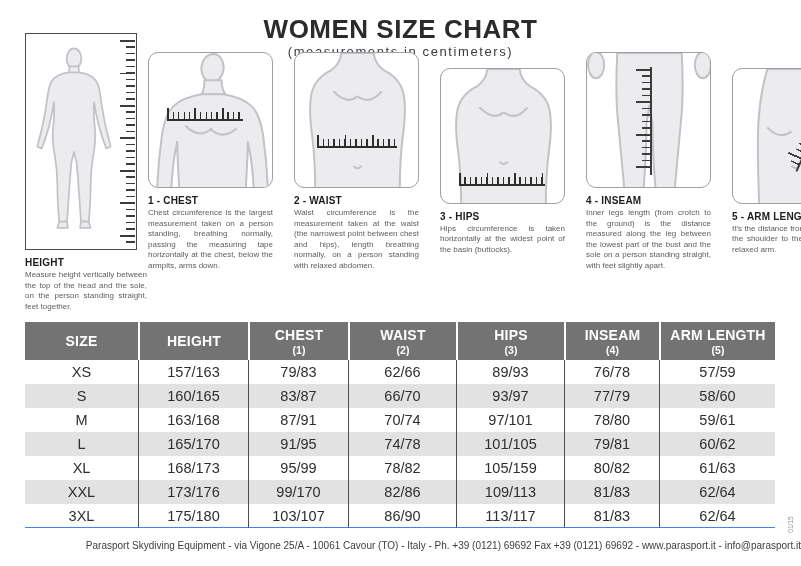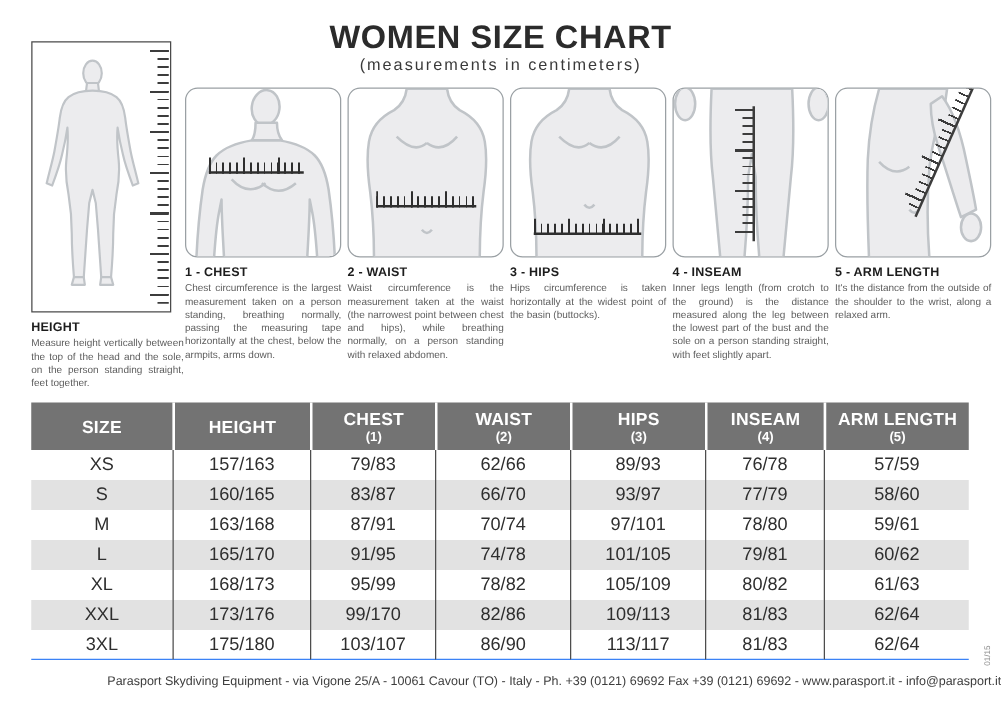--- a/index.html
+++ b/index.html
@@ -27,21 +27,21 @@
       background:repeating-linear-gradient(to bottom,#3c3c3c 0 1.8px,transparent 1.8px 32.5px); }
   .ruler-v.baseline:after { content:""; position:absolute; right:-1px; top:-2px; bottom:-2px; width:1.8px; background:#3c3c3c; }
   .tape { position:absolute; height:13px; }
   .tape:after { content:""; position:absolute; left:0; right:0; bottom:0; height:1.8px; background:#2e2e2e; }
   .tape .tick-s { position:absolute; left:0; right:0; bottom:0; height:9px;
       background:repeating-linear-gradient(to right,#2e2e2e 0 1.4px,transparent 1.4px 5.5px); }
   .tape .tick-l { position:absolute; left:0; right:0; bottom:0; height:13px;
       background:repeating-linear-gradient(to right,#2e2e2e 0 1.6px,transparent 1.6px 27.5px); }
 
   
-  .panels { position:absolute; left:148px; top:70px; width:646px; display:flex; gap:5px; }
+  .panels { position:absolute; left:148px; top:52px; width:646px; display:flex; gap:21px;align-items:center; }
   .panel-col { width:125px; }
   .panel { position:relative; width:125px; height:136px; border:1.5px solid #9aa0a4; border-radius:10px; background:#fff; overflow:hidden; }
   .panel svg { position:absolute; left:0; top:0; }
   .fig path, .fig ellipse { fill:#ececee; stroke:#c0c4c8; stroke-width:2; stroke-linejoin:round; }
   .fig .line { fill:none; }
 
   
   .size-table { position:absolute; left:25px; top:322px; width:750px; border-collapse:separate; border-spacing:0; table-layout:fixed; }
   .size-table th { background:#737373; color:#fff; height:38px; vertical-align:middle; border-left:2px solid #fff; padding:0; }
   .size-table th:first-child { border-left:none; }
@@ -111,21 +111,21 @@
           <path class="line" d="M38 38 q14 14 24 5"></path>
           <path class="line" d="M62 43 q12 9 24 -5"></path>
           <path class="line" d="M58 112 q4 5 8 0"></path>
         </svg>
         <div class="tape" style="left:22px; width:80px; top:82px;">
           <div class="tick-s"></div>
             <div class="tick-l"></div>
         </div>
       </div>
       <div class="m-label">2 - WAIST</div>
-      <p class="m-desc">Waist circumference is the measurement taken at the waist (the narrowest point between chest and hips), while breathing normally, on a person standing with relaxed abdomen.</p>
+      <p class="m-desc">Waist circumference is the measurement taken at the waist (the narrowest point between chest and hips), length breathing normally, on a person standing with relaxed abdomen.</p>
     </div>
 
     <div class="panel-col">
       <div class="panel">
         <svg width="125" height="136" viewBox="0 0 124 135" class="fig">
           <path d="M46 0 C45 8 42 13 36 17 C26 22 18 30 16 42 C14 54 15 68 17 82 C19 98 20 115 20 135 L104 135 C104 115 105 98 107 82 C109 68 110 54 108 42 C106 30 98 22 88 17 C82 13 79 8 78 0 Z"></path>
           <path class="line" d="M38 38 q14 14 24 5"></path>
           <path class="line" d="M62 43 q12 9 24 -5"></path>
           <path class="line" d="M58 92 q4 5 8 0"></path>
         </svg>
@@ -250,21 +250,21 @@
         <td>74/78</td>
         <td>101/105</td>
         <td>79/81</td>
         <td>60/62</td>
       </tr>
       <tr>
         <td>XL</td>
         <td>168/173</td>
         <td>95/99</td>
         <td>78/82</td>
-        <td>105/109</td>
+        <td>105/159</td>
         <td>80/82</td>
         <td>61/63</td>
       </tr>
       <tr>
         <td>XXL</td>
         <td>173/176</td>
         <td>99/170</td>
         <td>82/86</td>
         <td>109/113</td>
         <td>81/83</td>

